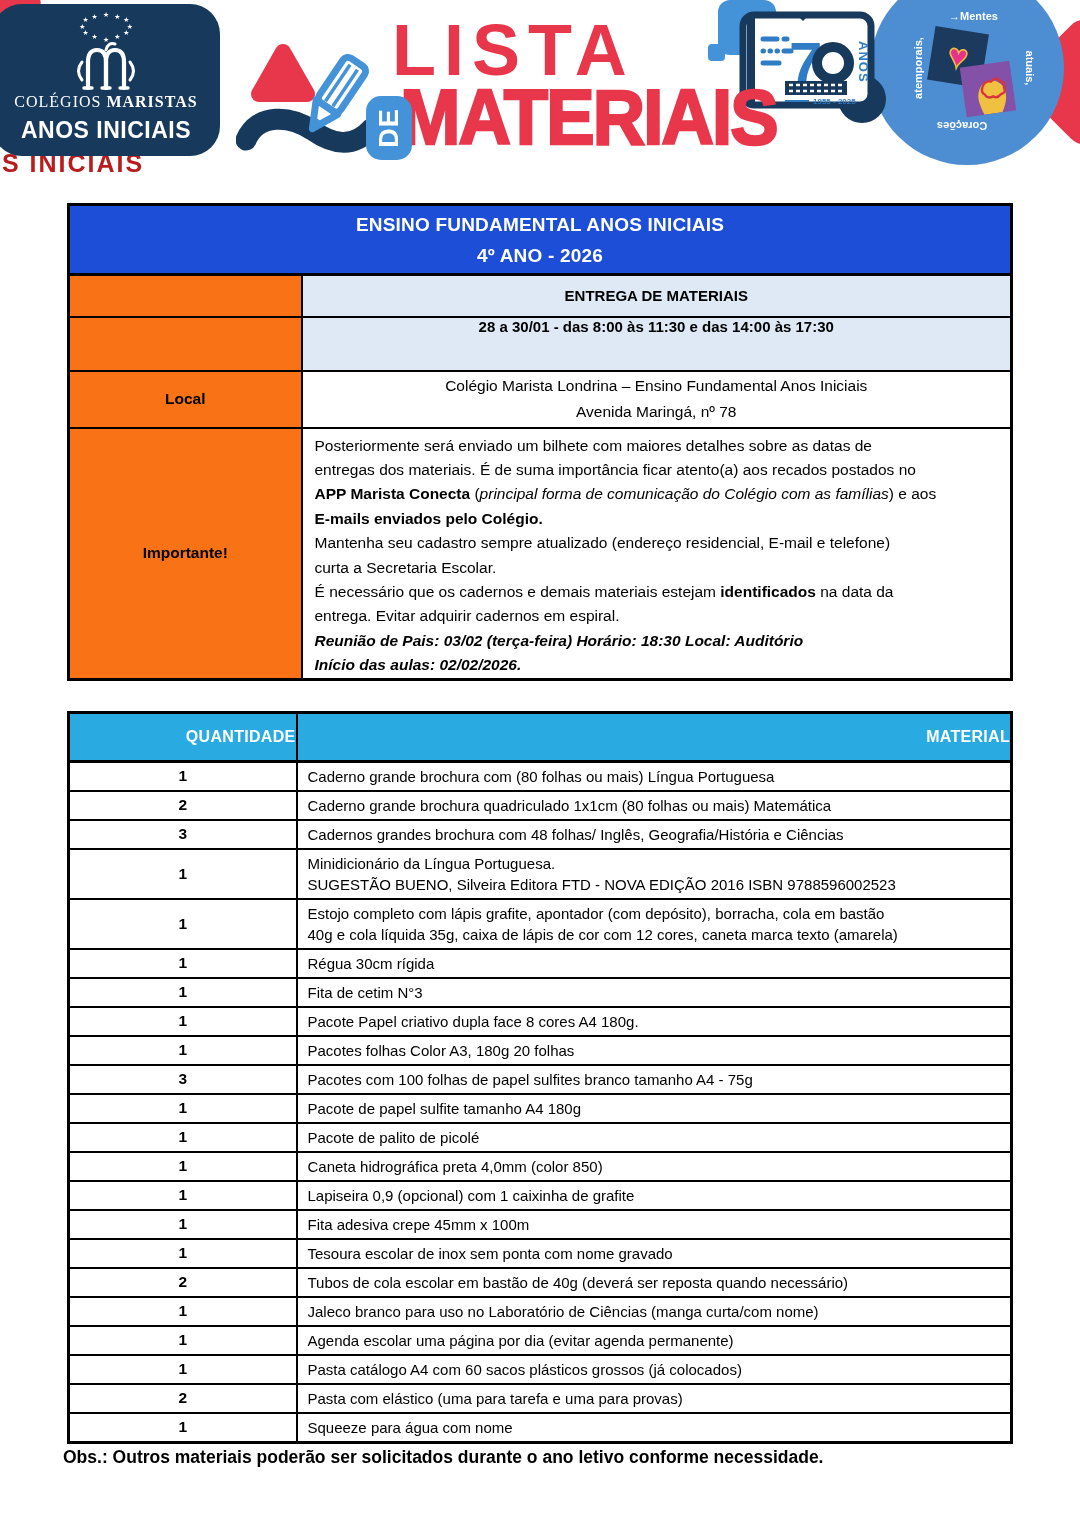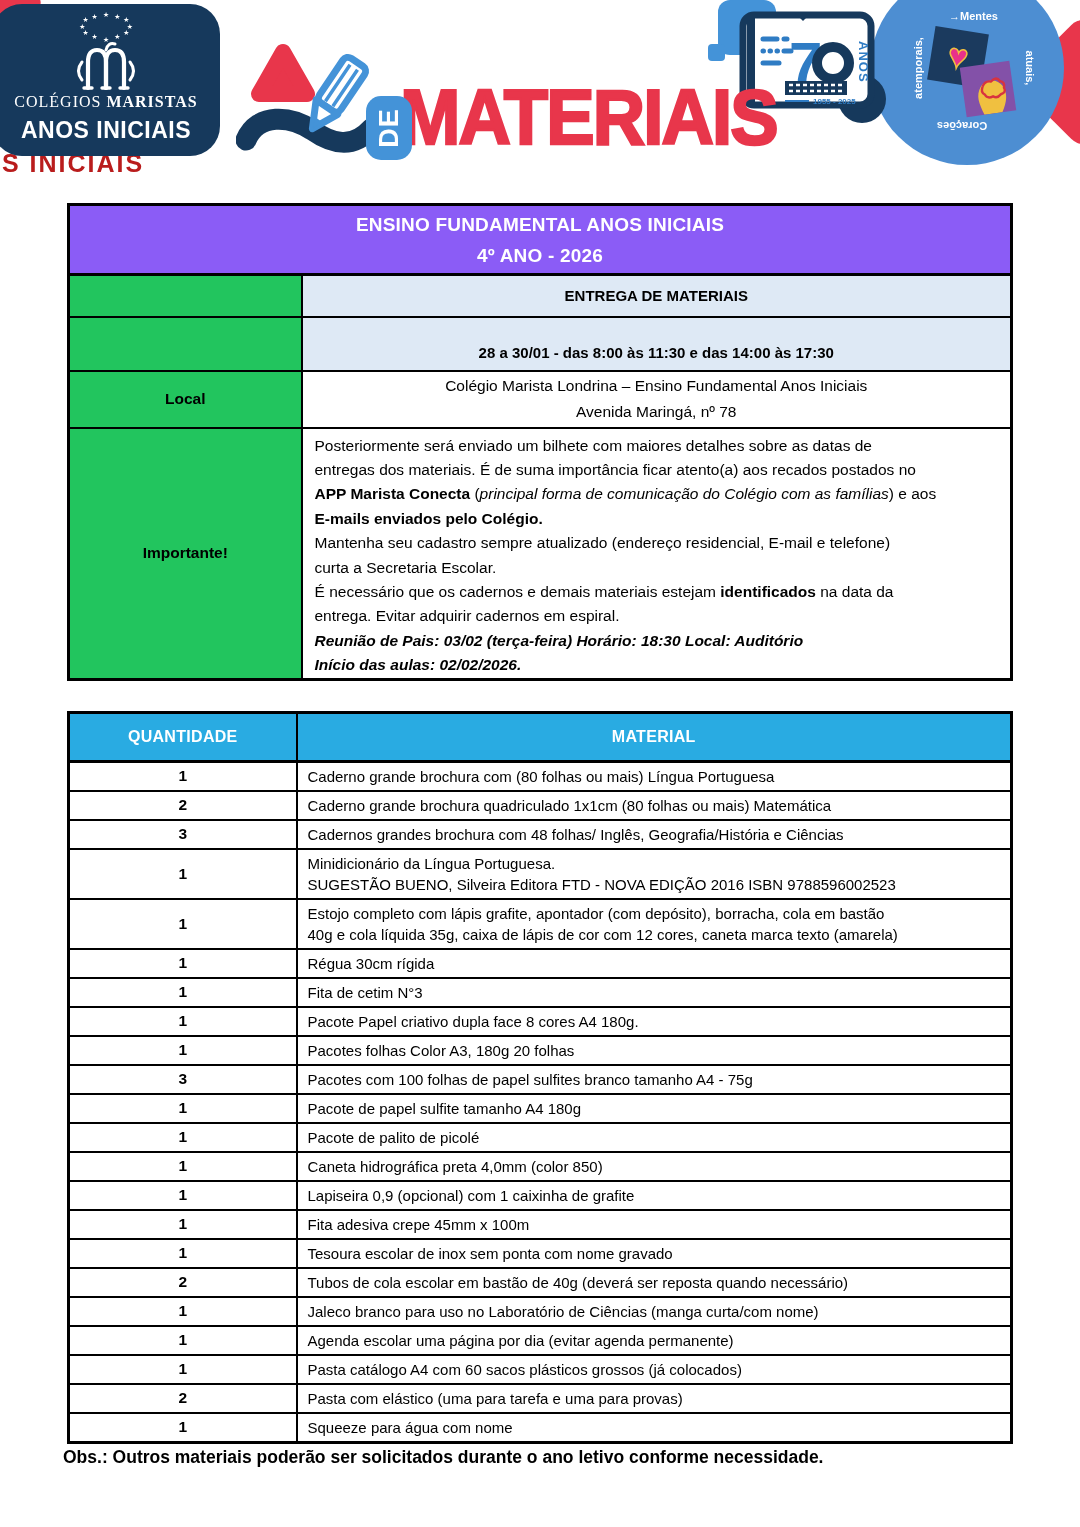--- a/index.html
+++ b/index.html
@@ -60,37 +60,37 @@
   .sq-navy span { font-size:34px; line-height:52px; color:#E9318A; -webkit-text-stroke:1.5px #F0C040; }
   .sq-purple { position:absolute; left:58px; top:54px; width:50px; height:50px; background:#8351A8;
     transform:rotate(-8deg); overflow:hidden; }
 
   
   .tbl { border-collapse:collapse; margin-left:67px; width:946px; }
   .tbl td, .tbl th { border:2px solid #000; }
   .tbl { border:3px solid #000; }
 
   .t1 { margin-top:23px; }
-  .t1 .head th { background:#8b5cf6; color:#fff; font-size:19px; font-weight:bold;
+  .t1 .head th { background:#1d4ed8; color:#fff; font-size:19px; font-weight:bold;
     letter-spacing:.2px; line-height:31px; height:70px; text-align:center; border-bottom:3px solid #000; }
-  .t1 .c1 { width:233px; background:#22c55e; text-align:center; font-weight:bold; font-size:15.5px; }
+  .t1 .c1 { width:233px; background:#f97316; text-align:center; font-weight:bold; font-size:15.5px; }
   .t1 .lb { background:#DEE9F5; }
   .t1 .bold-center { text-align:center; font-weight:bold; font-size:15px; }
   .t1 .r-entrega { height:42px; }
   .t1 .r-sched td { height:54px; vertical-align:top; }
-  .t1 .r-sched .sched { padding-top:26px; }
+  .t1 .r-sched .sched { padding-top:0; }
   .t1 .r-local td { height:57px; }
   .t1 .local-val { text-align:center; font-size:15.5px; line-height:26px; background:#fff; }
   .t1 .r-imp td { height:246px; }
   .t1 .imp-cell { background:#fff; vertical-align:top; padding:5px 12px 0 12px; }
   .imp-line { font-size:15.5px; line-height:24.4px; }
 
   .t2 { margin-top:30px; }
   .t2 th { background:#29ABE2; color:#fff; font-size:16px; font-weight:bold;
-    letter-spacing:.3px; height:49px; text-align:center; border-bottom:3px solid #000; }
+    letter-spacing:.3px; height:49px; text-align:right; border-bottom:3px solid #000; }
   .t2 .qty { width:228px; text-align:center; font-weight:bold; font-size:15.5px; padding:3px 4px; }
   .t2 .mat { font-size:15px; padding:3px 10px; line-height:21px; }
   .t2 tr { height:28px; }
 
   
   .footer { position:relative; margin:2px 0 0 63px; width:965px; }
   .obs { font-size:17.5px; font-weight:bold; line-height:22px; }
   .artes-bar { margin-top:2px; width:960px; height:31px; background:#29ABE2;
     border:3px solid #111; color:#fff; font-weight:bold; font-size:17px;
     line-height:25px; padding-left:7px; }
@@ -139,20 +139,21 @@
     <path d="M47 24 L71 66 L23 66 Z" fill="#E8364B" stroke="#E8364B" stroke-width="16" stroke-linejoin="round"></path>
     <path d="M10 112 C 22 84 55 88 76 102 C 96 116 116 122 136 100" fill="none" stroke="#16395C" stroke-width="21" stroke-linecap="round"></path>
     <g transform="translate(120,36) rotate(34)">
       <rect x="-13" y="-2" width="26" height="54" rx="6" fill="#fff" stroke="#4493D8" stroke-width="7"></rect>
       <path d="M-4.5 4 V48 M4.5 4 V48" stroke="#4493D8" stroke-width="3.5"></path>
       <path d="M-13 52 L13 52 L0 78 Z" fill="#fff" stroke="#4493D8" stroke-width="7" stroke-linejoin="round"></path>
       <path d="M-4 67 L4 67 L0 78 Z" fill="#4493D8"></path>
     </g>
   </svg>
 
+  <div class="title-lista">LISTA</div>
   <div class="de-pill">
       <span>DE</span>
     </div>
   <div class="title-materiais">MATERIAIS</div>
 
   <div class="blue-rect-a"></div>
   <div class="blue-rect-b"></div>
   <div class="blue-circle"></div>
   <div class="red-corner"></div>
   <div class="navy-dot"></div>

